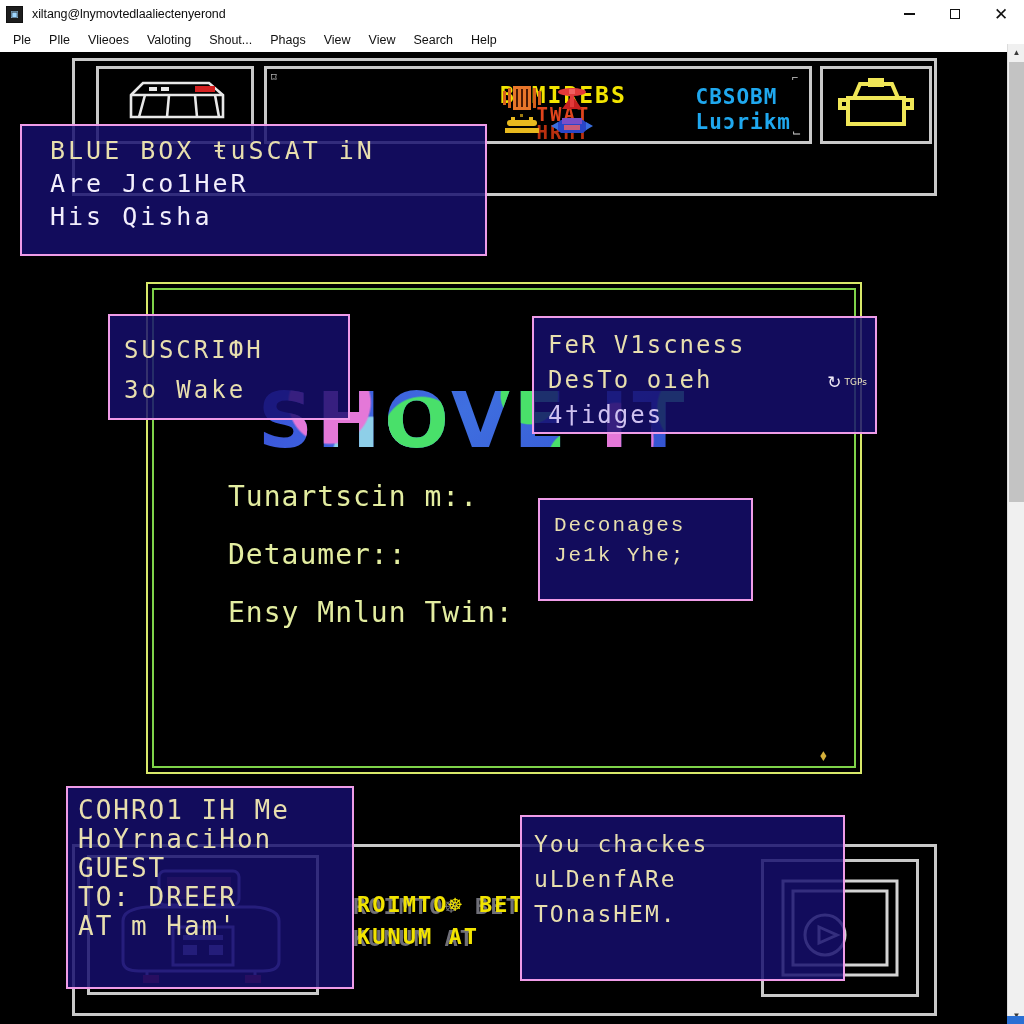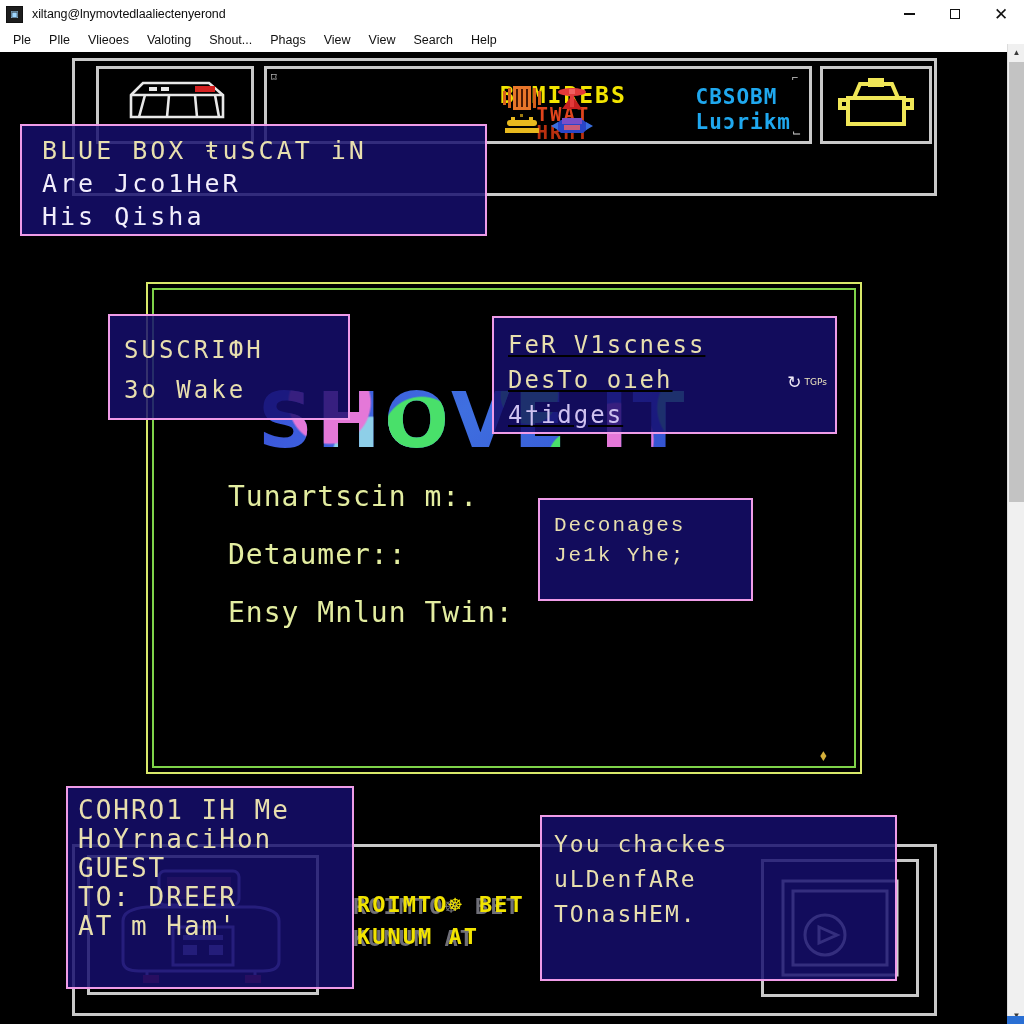--- a/index.html
+++ b/index.html
@@ -174,39 +174,39 @@
   
   .obox {
     position: absolute;
     border: 2px solid #ef9ce8;
     background: rgba(22, 14, 110, 0.84);
     font-family: "DejaVu Sans Mono", monospace;
     overflow: hidden;
   }
   .obox .ln { white-space: nowrap; }
 
-  #box-blue   { left: 20px;  top: 124px; width: 467px; height: 112px; padding: 8px 20px; }
+  #box-blue   { left: 20px;  top: 124px; width: 467px; height: 132px; padding: 8px 28px; }
   #box-blue .ln { font-size: 25px; line-height: 33px; letter-spacing: 3px; }
   .c-tan   { color: #e8dfae; }
   .c-white { color: #f2eefc; }
   .c-lav   { color: #cfc2f0; }
 
   #box-susc   { left: 108px; top: 314px; width: 242px; height: 106px; padding: 14px 14px; }
   #box-susc .ln { font-size: 24px; line-height: 40px; letter-spacing: 3px; }
 
-  #box-fer    { left: 492px; top: 316px; width: 345px; height: 118px; padding: 10px 14px; text-decoration: underline; }
+  #box-fer    { left: 532px; top: 316px; width: 345px; height: 118px; padding: 10px 14px; }
   #box-fer .ln { font-size: 24px; line-height: 35px; letter-spacing: 2px; }
 
   #box-dec    { left: 538px; top: 498px; width: 215px; height: 103px; padding: 11px 14px; }
   #box-dec .ln { font-size: 21px; line-height: 30px; letter-spacing: 2px; font-family: Liberation Mono, monospace; }
 
   #box-conroi { left: 66px;  top: 786px; width: 288px; height: 203px; padding: 8px 10px; }
   #box-conroi .ln { font-size: 26px; line-height: 29px; letter-spacing: 2px; }
 
-  #box-you    { left: 540px; top: 815px; width: 357px; height: 166px; padding: 10px 12px; }
+  #box-you    { left: 520px; top: 815px; width: 325px; height: 166px; padding: 10px 12px; }
   #box-you .ln { font-size: 23px; line-height: 35px; letter-spacing: 2px; }
 
   .tgps {
     position: absolute; right: 8px; top: 54px;
     display:flex; align-items:center; gap:3px;
     color: #efe6c0; font-size: 9px; font-family: "DejaVu Sans", sans-serif;
   }
   .tgps .sw { font-size: 17px; color: #f0eaf7; }
 
   

